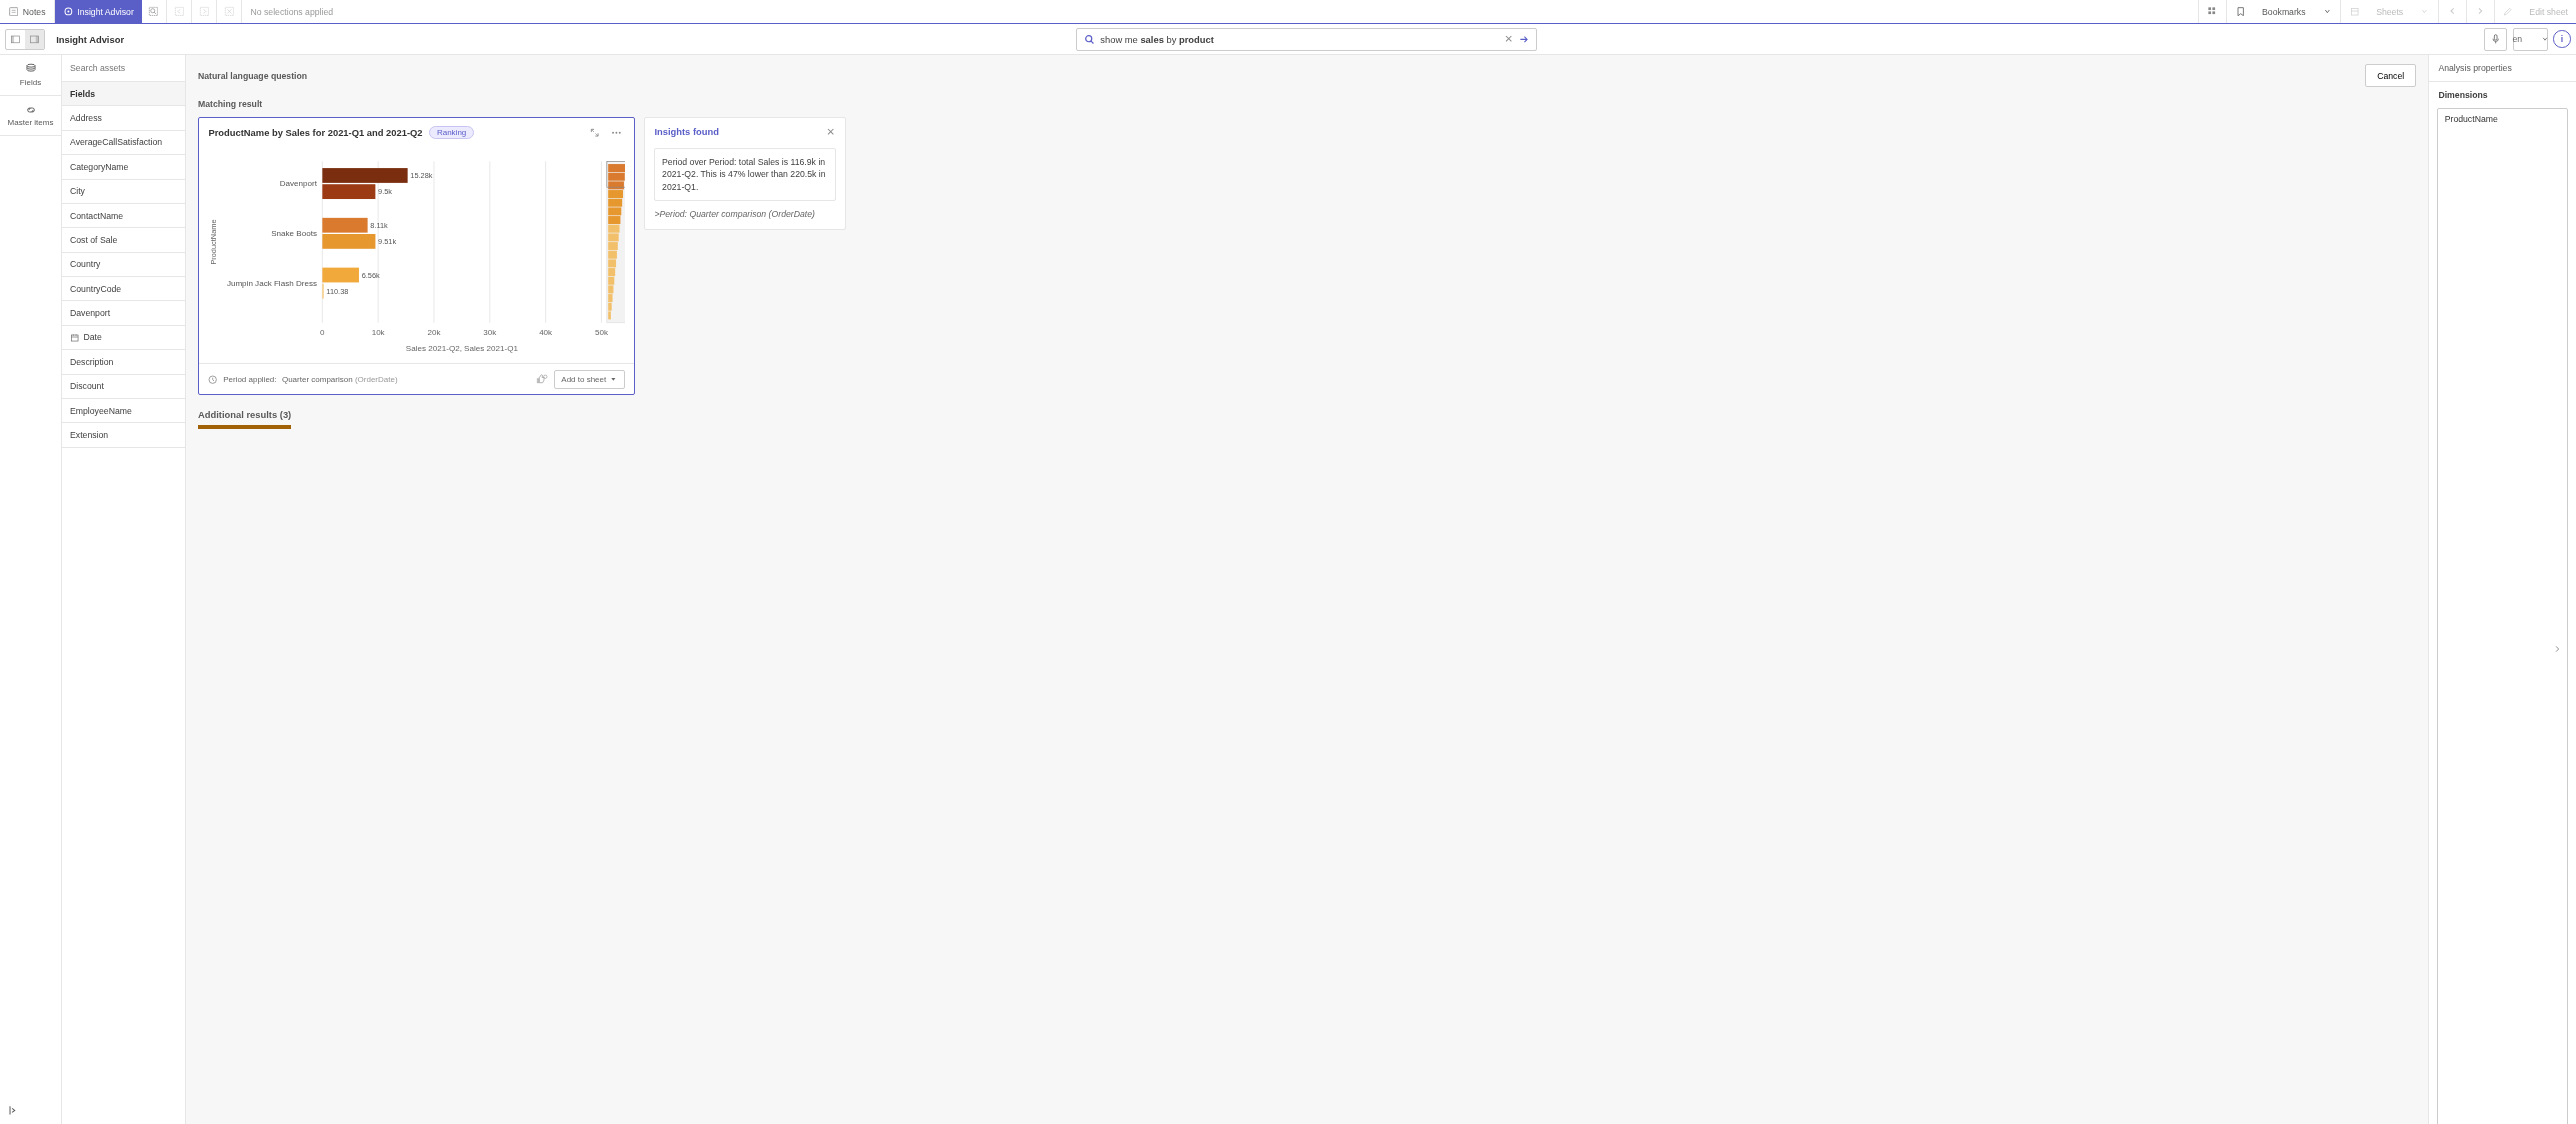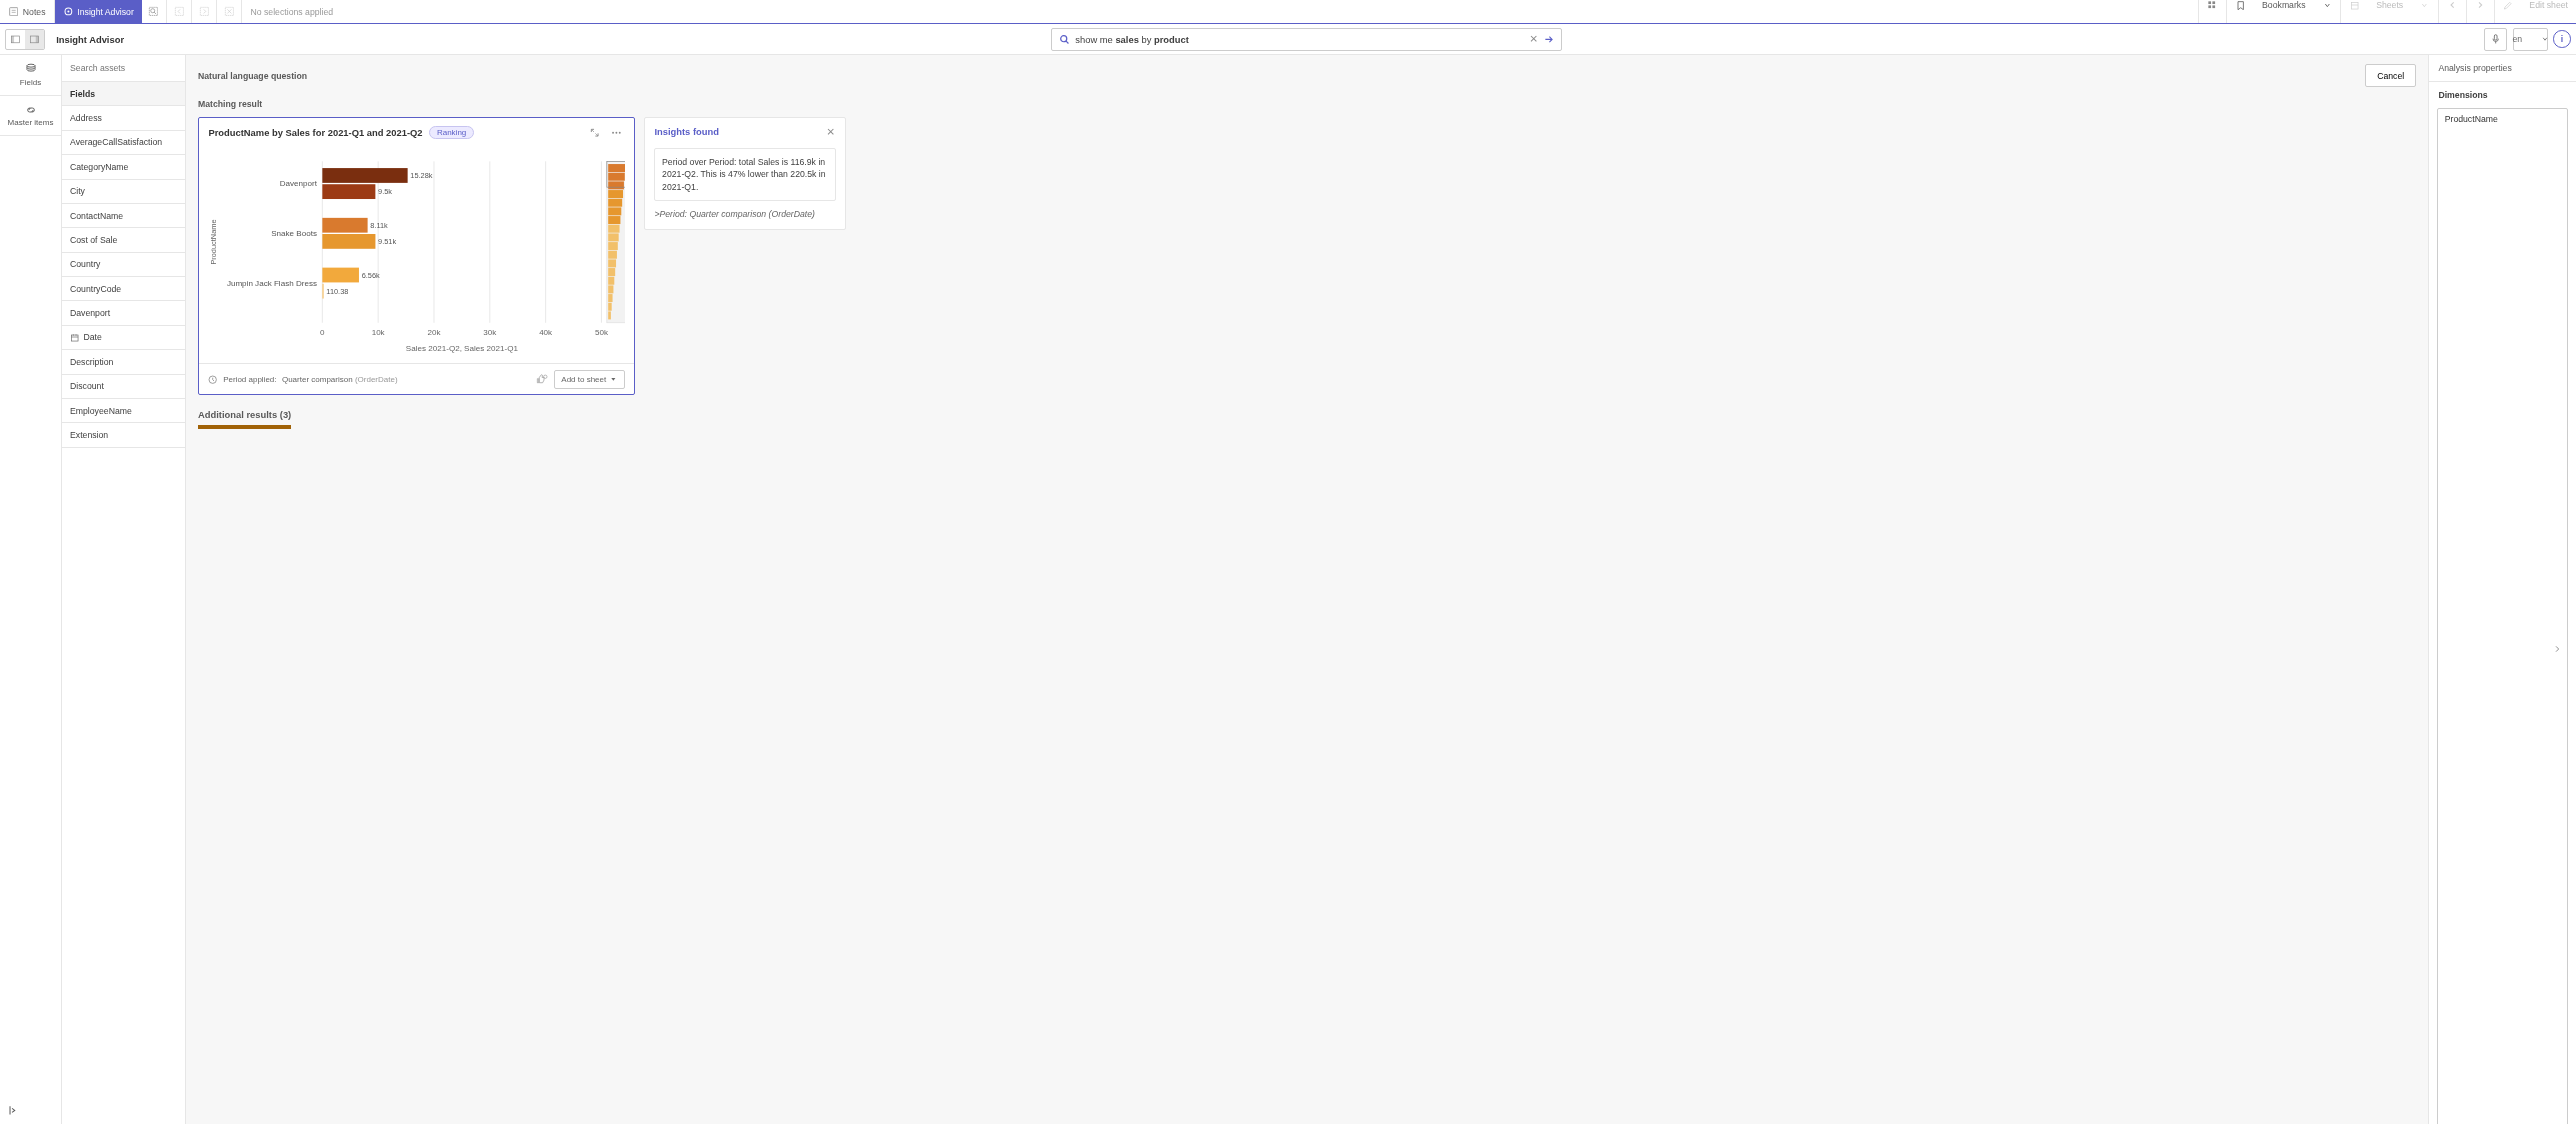--- a/index.html
+++ b/index.html
@@ -5,31 +5,31 @@
 * { box-sizing: border-box; margin: 0; padding: 0; font-family: -apple-system, BlinkMacSystemFont, "Segoe UI", Arial, sans-serif; }
 body { background: #fff; color: #333; font-size: 8.7px; overflow: hidden; }
 
 
 .top-toolbar { display: flex; align-items: center; height: 24px; border-bottom: 1.3px solid #5a5ec7; background: #fff; }
 .top-toolbar .btn { display: flex; align-items: center; gap: 4px; padding: 0 8px; height: 100%; border-right: 0.7px solid #e6e6e6; cursor: pointer; color: #595959; font-size: 8.7px; }
 .top-toolbar .btn.active { background: #5a5ec7; color: #fff; border-right: none; }
 .top-toolbar .btn.icon-only { padding: 0 6.7px; }
 .top-toolbar .no-selections { color: #999; padding: 0 8px; flex: 0 0 auto; }
 .top-toolbar .spacer { flex: 1; }
-.top-toolbar .right-btn { display: flex; align-items: flex-start; gap: 16px; padding: 0 8px; height: 100%; border-left: 0.7px solid #e6e6e6; cursor: pointer; color: #595959; }
+.top-toolbar .right-btn { display: flex; align-items: center; gap: 16px; padding: 0 8px; height: 100%; border-left: 0.7px solid #e6e6e6; cursor: pointer; color: #595959; }
 .top-toolbar .right-btn.disabled { color: #bbb; cursor: default; }
 
 
 .second-bar { display: flex; align-items: center; height: 31px; border-bottom: 0.7px solid #e6e6e6; padding: 0 5.4px; gap: 5.4px; }
 .panel-toggle-group { display: flex; border: 0.7px solid #ccc; border-radius: 2px; overflow: hidden; }
 .panel-toggle { width: 19px; height: 19px; display: flex; align-items: center; justify-content: center; cursor: pointer; }
 .panel-toggle.active { background: #e8e8e8; }
 .page-title { font-weight: 600; font-size: 9.4px; padding: 0 5.4px; }
 .search-wrap { flex: 1; display: flex; justify-content: center; }
-.search-box { display: flex; align-items: center; width: 511px; height: 23px; border: 0.7px solid #ccc; border-radius: 2px; padding: 0 6.7px; gap: 5.4px; }
+.search-box { display: flex; align-items: center; width: 461px; height: 23px; border: 0.7px solid #ccc; border-radius: 2px; padding: 0 6.7px; gap: 5.4px; }
 .search-box .clear, .search-box .submit { cursor: pointer; color: #888; }
 .mic-btn, .lang-btn, .info-btn { width: 23px; height: 23px; border: 0.7px solid #ccc; border-radius: 2px; display: flex; align-items: center; justify-content: center; cursor: pointer; color: #666; }
 .lang-btn { width: 35px; gap: 20px; }
 .info-btn { color: #5a5ec7; border-color: #5a5ec7; border-radius: 50%; width: 17.5px; height: 17.5px; border-width: 1.3px; }
 
 
 .main { display: flex; height: calc(100vh - 55px); }
 .left-rail { width: 62px; border-right: 0.7px solid #e6e6e6; display: flex; flex-direction: column; }
 .rail-item { display: flex; flex-direction: column; align-items: center; gap: 2.7px; padding: 8px 2.7px; cursor: pointer; border-bottom: 0.7px solid #e6e6e6; font-size: 8px; color: #595959; }
 .rail-item .ricon { font-size: 10.8px; }

